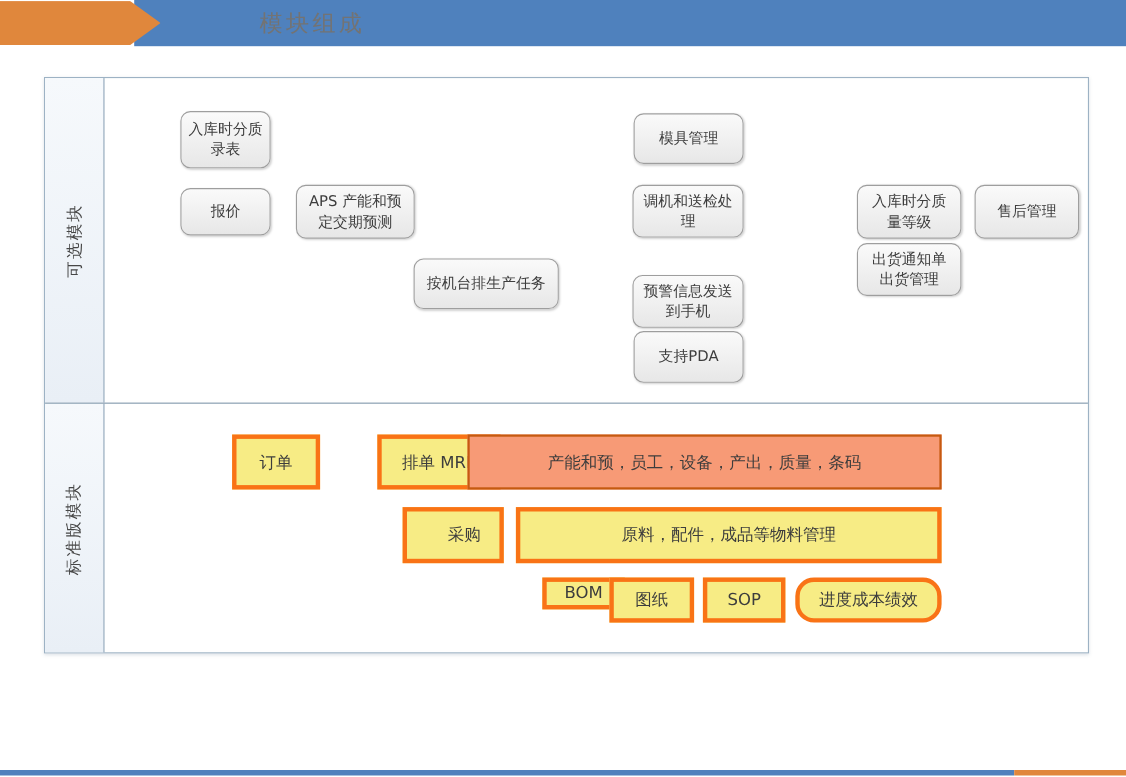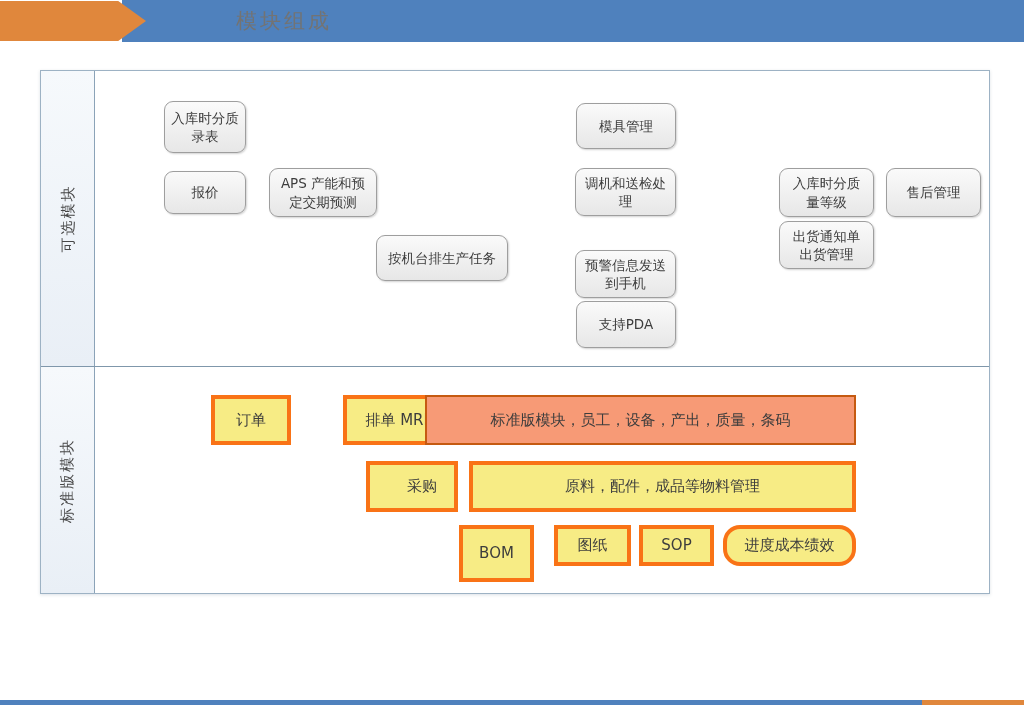--- a/index.html
+++ b/index.html
@@ -95,24 +95,24 @@
       <div class="box box-gray" style="left: 534px; top: 163px; width: 101px; height: 48px; margin-top: 16px;">预警信息发送
 到手机</div>
       <div class="box box-gray" style="left: 535px; top: 230px; width: 100px; height: 47px;">支持PDA</div>
       <div class="box box-gray" style="left: 738px; top: 97px; width: 95px; height: 49px;">入库时分质
 量等级</div>
       <div class="box box-gray" style="left: 845px; top: 97px; width: 95px; height: 49px;">售后管理</div>
       <div class="box box-gray" style="left: 738px; top: 150px; width: 95px; height: 48px;">出货通知单
 出货管理</div>
       <div class="box box-yellow" style="left: 170px; top: 324px; width: 80px; height: 50px;">订单</div>
       <div class="box box-yellow" style="left: 262px; top: 324px; width: 112px; height: 50px; margin-left: 40px;">排单  MRP</div>
-      <div class="box box-orange" style="left: 384px; top: 324px; width: 431px; height: 50px;">标准版模块，员工，设备，产出，质量，条码</div>
+      <div class="box box-orange" style="left: 384px; top: 324px; width: 431px; height: 50px;">产能和预，员工，设备，产出，质量，条码</div>
       <div class="box box-yellow" style="left: 325px; top: 390px; width: 92px; height: 51px; padding-left: 20px;">采购</div>
       <div class="box box-yellow" style="left: 428px; top: 390px; width: 387px; height: 51px;">原料，配件，成品等物料管理</div>
-      <div class="box box-yellow" style="left: 418px; top: 454px; width: 75px; height: 57px; text-align: right;">BOM</div>
+      <div class="box box-yellow" style="left: 452px; top: 454px; width: 75px; height: 29px; text-align: right;">BOM</div>
       <div class="box box-yellow" style="left: 513px; top: 454px; width: 77px; height: 41px;">图纸</div>
       <div class="box box-yellow" style="left: 598px; top: 454px; width: 75px; height: 41px;">SOP</div>
       <div class="box box-yellow" style="left: 682px; top: 454px; width: 133px; height: 41px; border-radius: 17px;">进度成本绩效</div>
     </div>
 </div>
 
 <div class="footer-bar">
   <div class="footer-blue"></div>
   <div class="footer-orange"></div>
 </div>

